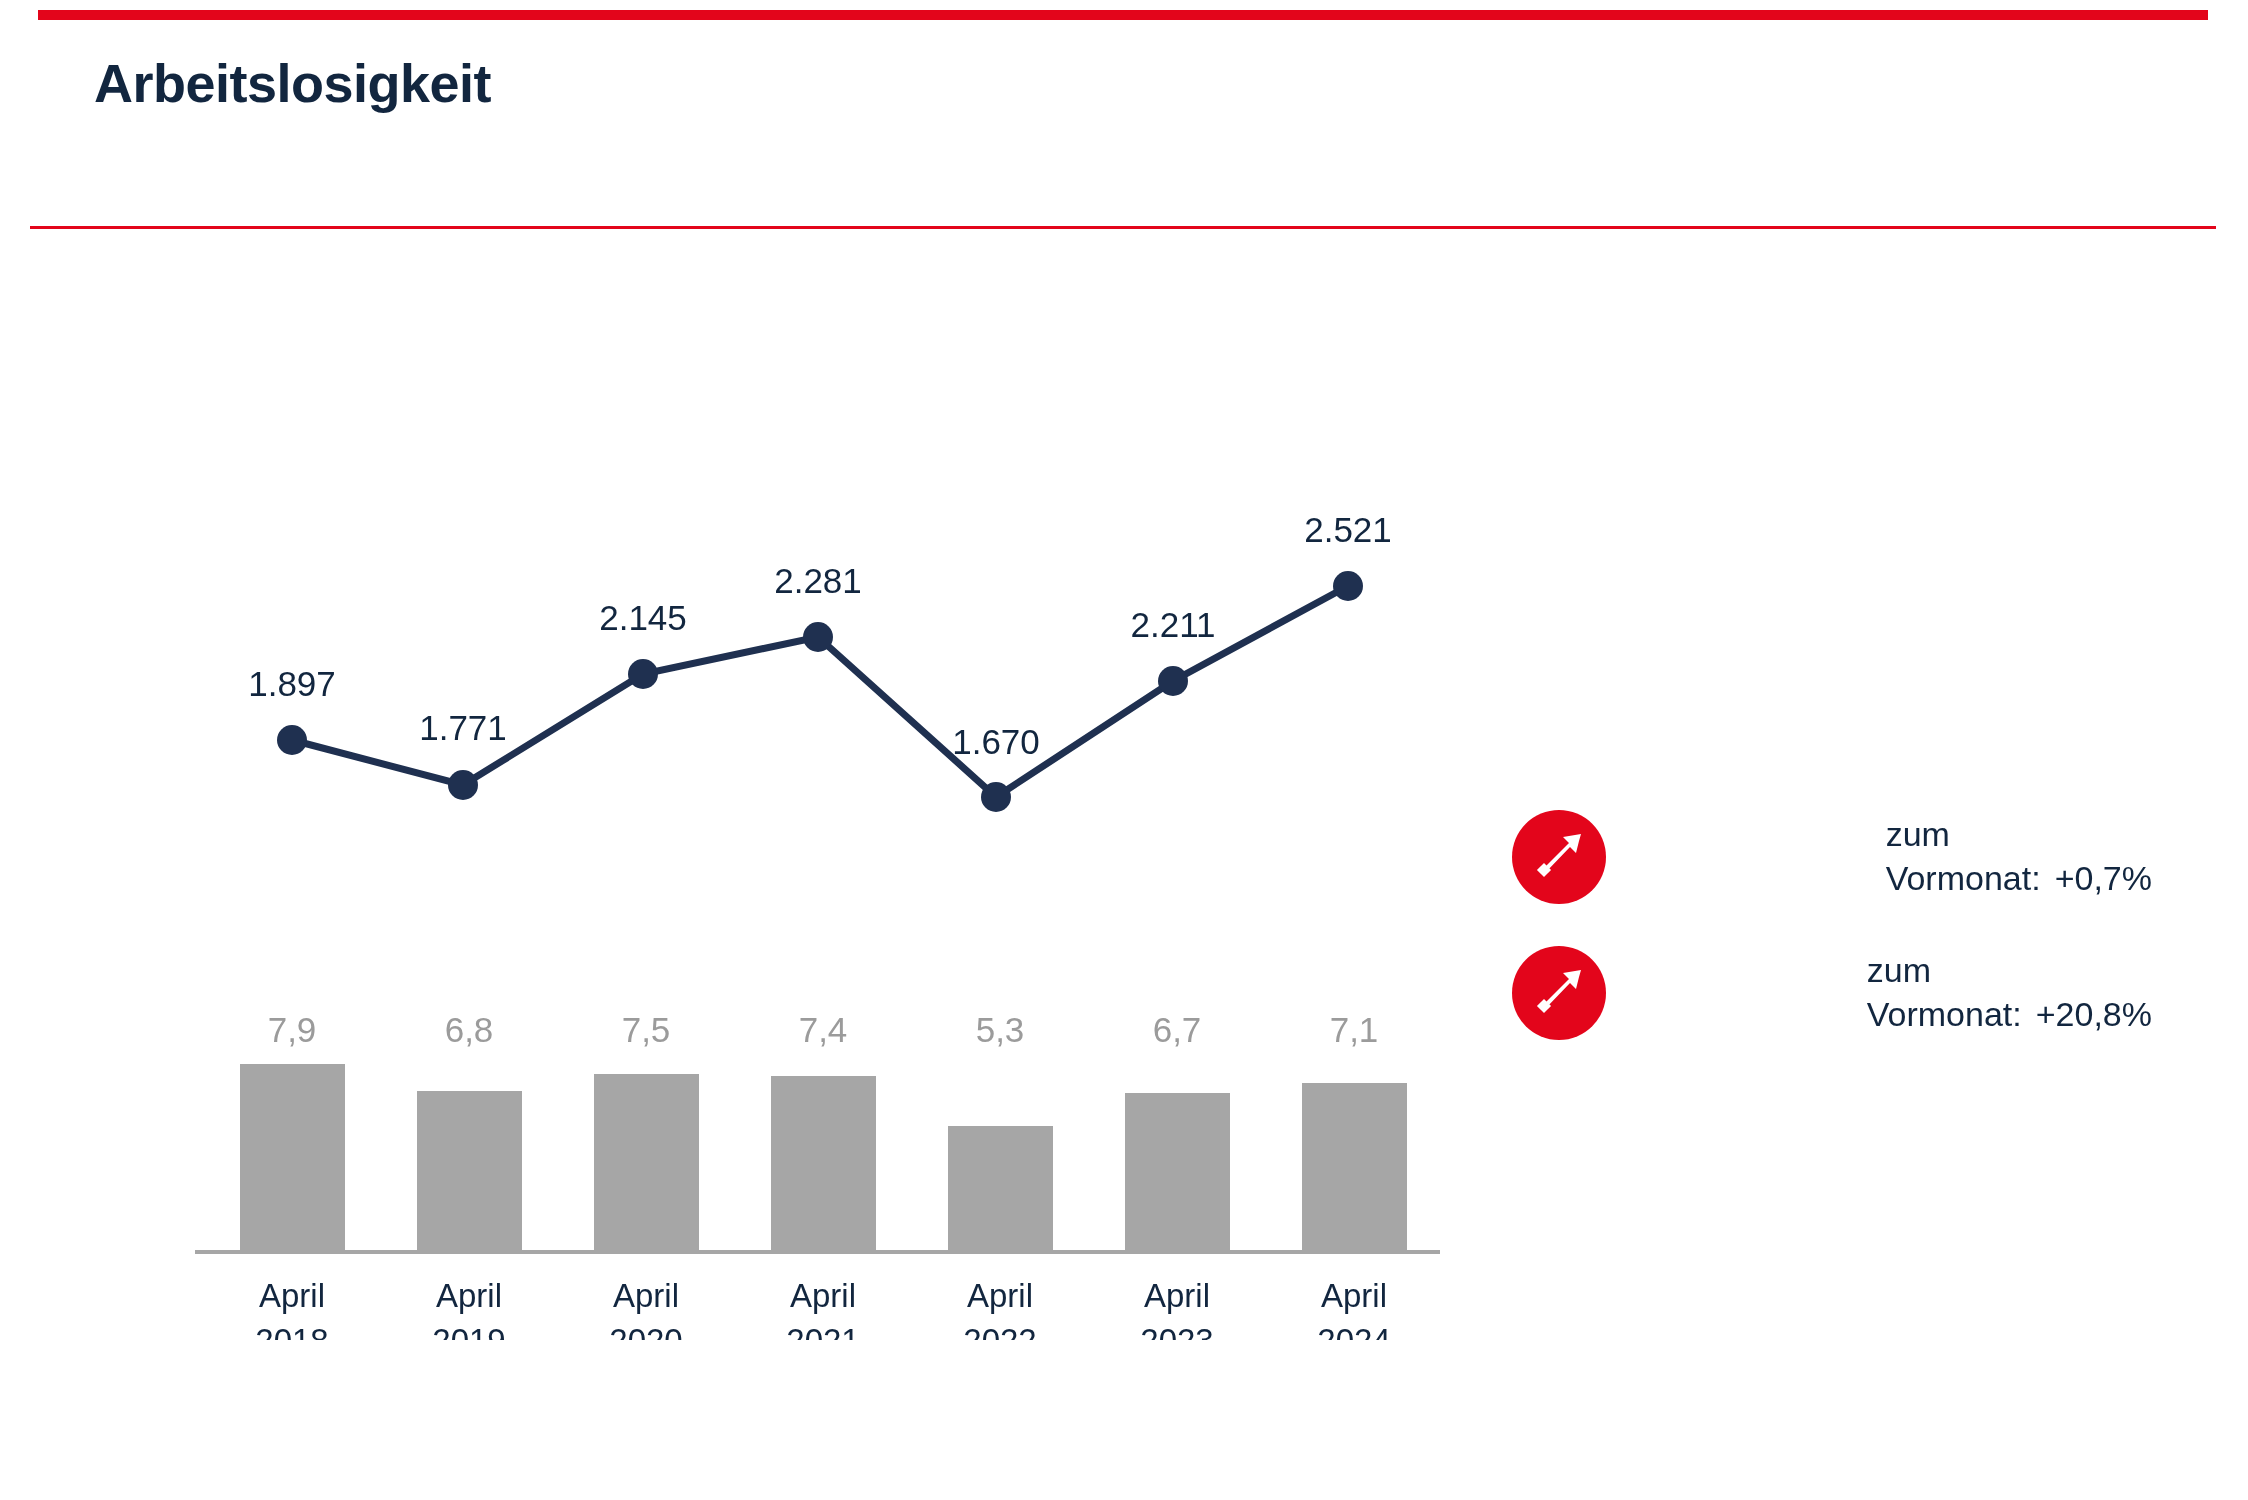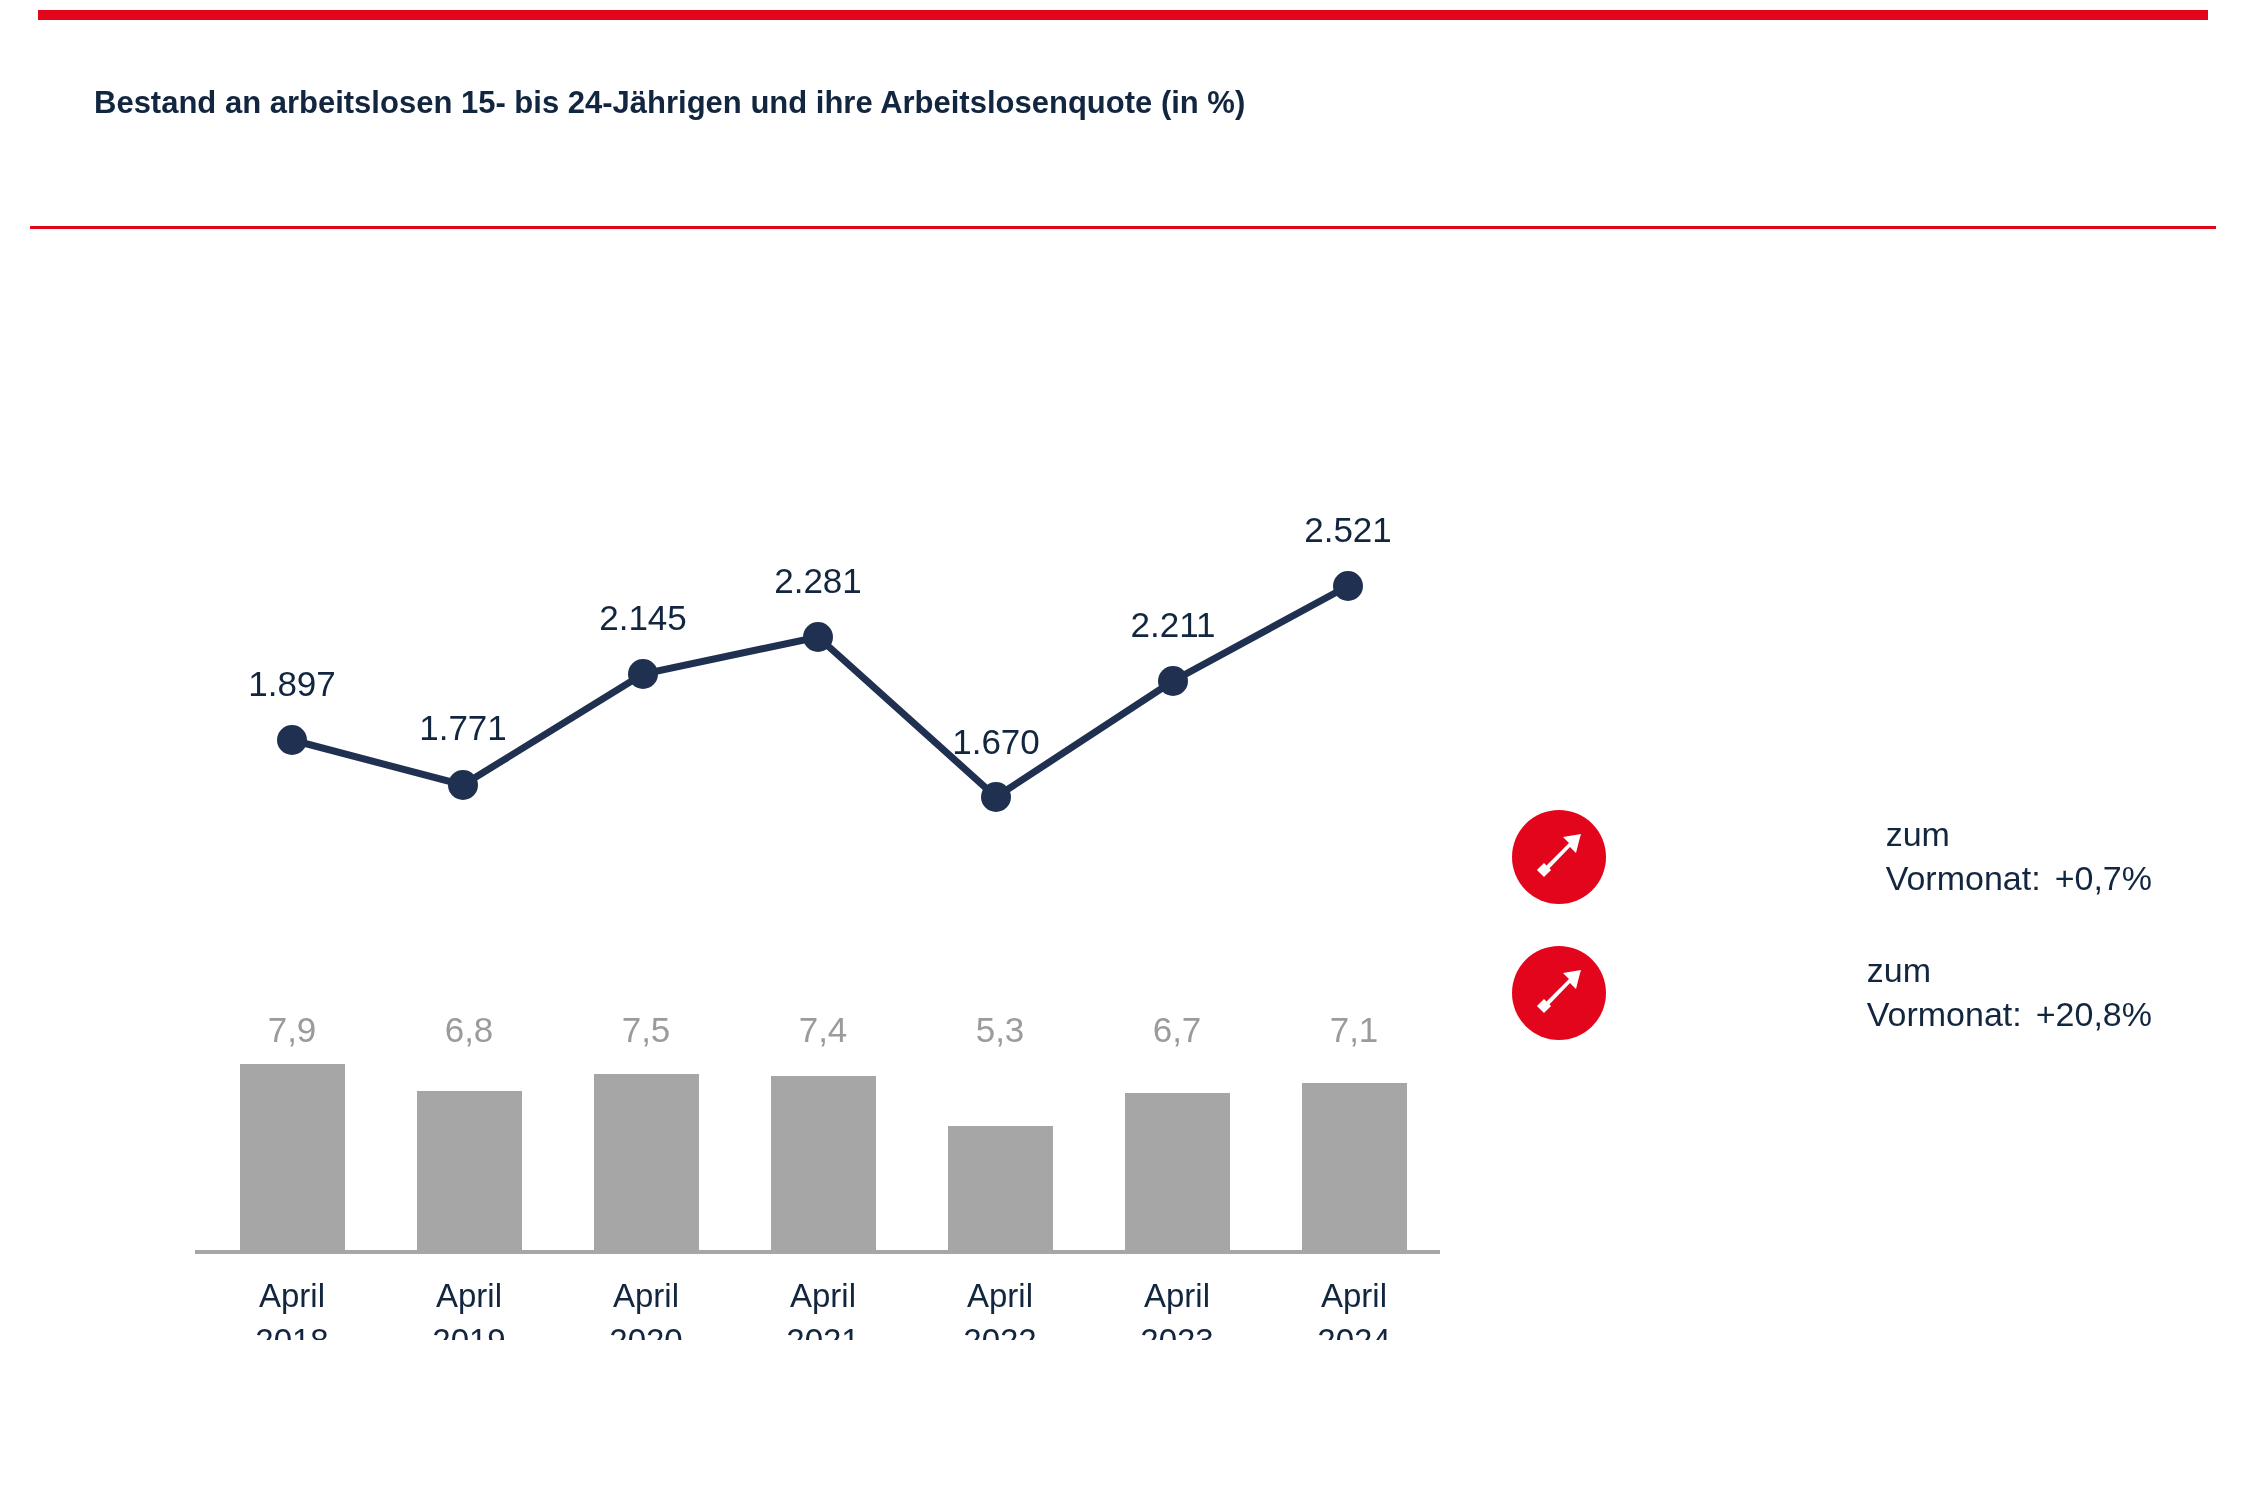--- a/index.html
+++ b/index.html
@@ -124,21 +124,21 @@
     font-weight: normal;
     margin-left: 14px;
   }
 </style>
 </head>
 <body>
 
 <div class="top-rule"></div>
 
 <div class="header">
-  <p class="subtitle">Bestand an arbeitslosen 15- bis 24-Jährigen und ihre Arbeitslosenquote (in %)</p>
+  <h1 class="title">Arbeitslosigkeit</h1>
 </div>
 <div class="header-rule"></div>
 
 <div class="chart-area">
   <svg class="line-svg" width="1500" height="1100" viewBox="0 0 1500 1100">
 
     <polyline points="292,500 463,545 643,434 818,397 996,557 1173,441 1348,346" fill="none" stroke="#1f3050" stroke-width="7"></polyline>
 
     <circle cx="292" cy="500" r="15" fill="#1f3050"></circle>
     <circle cx="463" cy="545" r="15" fill="#1f3050"></circle>

